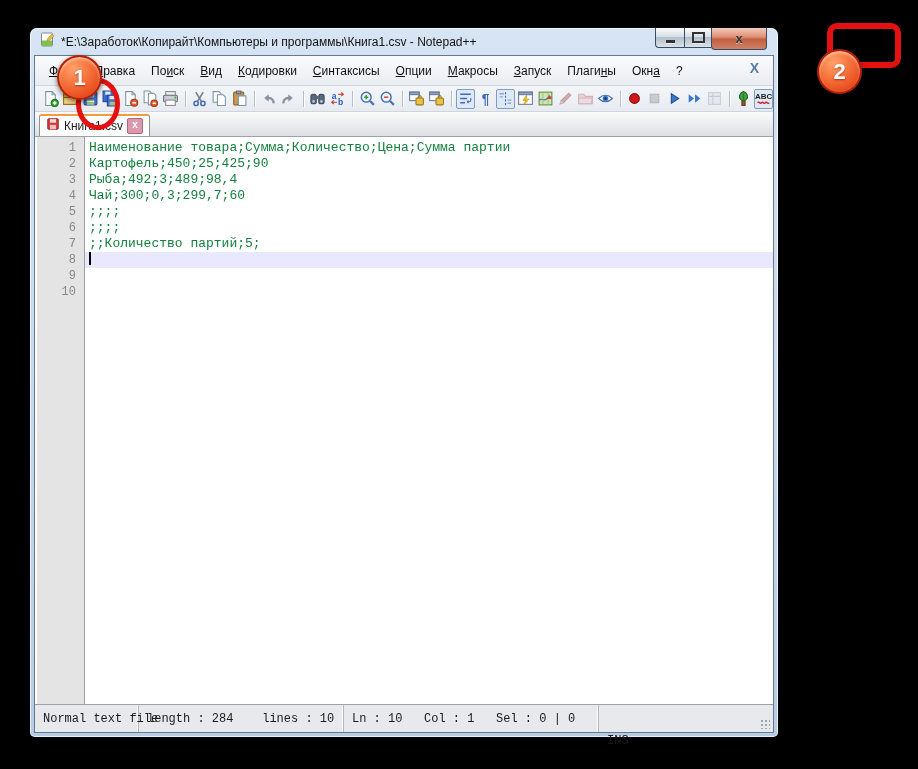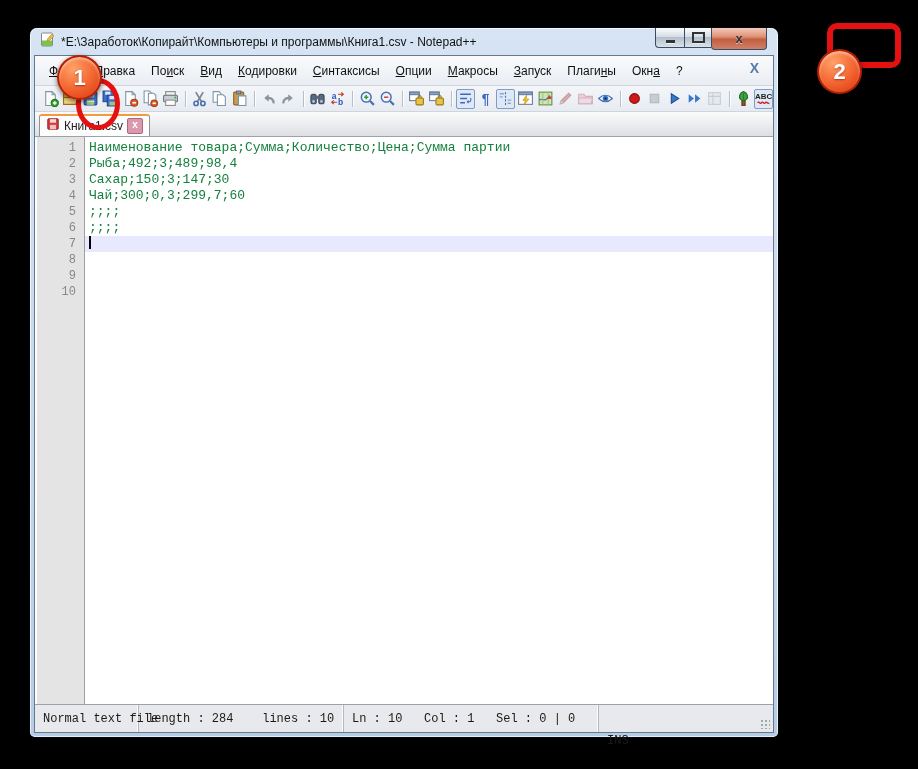--- a/index.html
+++ b/index.html
@@ -459,25 +459,26 @@
             <div class="lnum">4</div>
             <div class="lnum">5</div>
             <div class="lnum">6</div>
             <div class="lnum">7</div>
             <div class="lnum">8</div>
             <div class="lnum">9</div>
             <div class="lnum">10</div>
           </div>
         <div id="code">
             <div class="cline">Наименование товара;Сумма;Количество;Цена;Сумма партии</div>
+            <div class="cline">Картофель;450;25;425;90</div>
             <div class="cline">Рыба;492;3;489;98,4</div>
-            <div class="cline">Сахар;150;3;147;30</div>
             <div class="cline">Чай;300;0,3;299,7;60</div>
             <div class="cline">;;;;</div>
             <div class="cline">;;;;</div>
+            <div class="cline">;;Количество партий;5;</div>
             <div class="cline current"><span class="caret"></span></div>
           </div>
       </div>
 
       <div id="statusbar">
         <div class="sseg s1">Normal text file</div>
         <div class="sseg s2">length : 284    lines : 10</div>
         <div class="sseg s3">Ln : 10   Col : 1   Sel : 0 | 0</div>
         <div class="sseg s6">INS</div>
         <div id="grip"></div>

